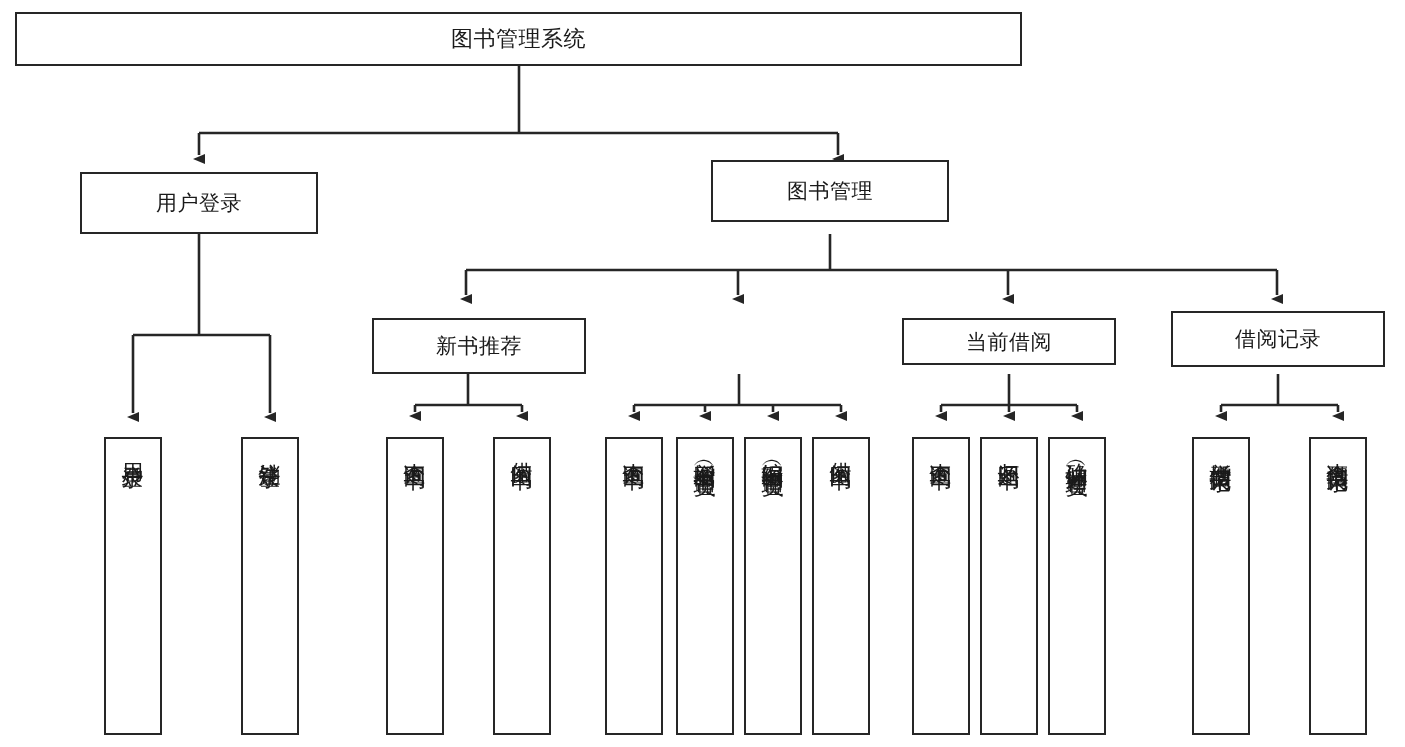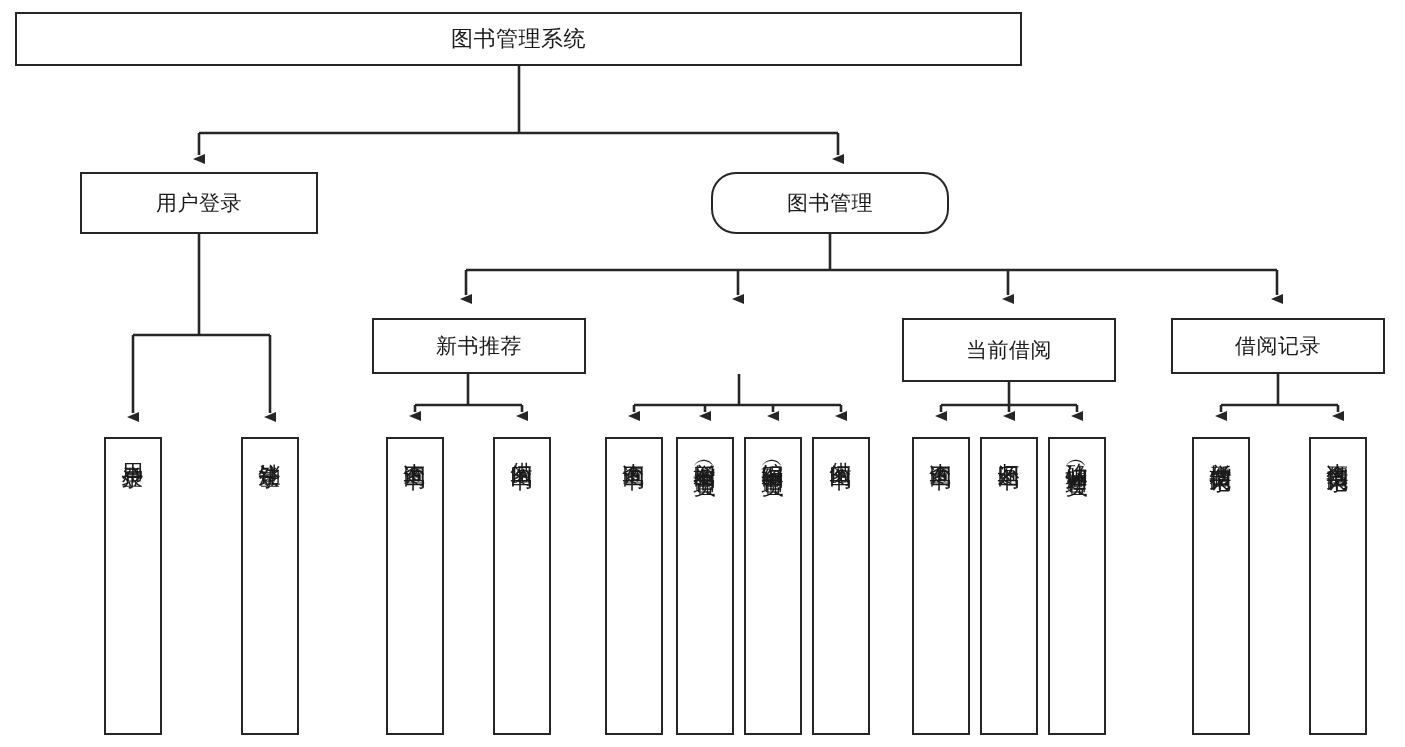--- a/index.html
+++ b/index.html
@@ -125,34 +125,34 @@
   </svg>
 
   <div class="node horiz root" style="left:15px; top:12px; width:1007px; height:54px;">
     <span class="label">图书管理系统</span>
   </div>
 
   <div class="node horiz" style="left:80px; top:172px; width:238px; height:62px;">
     <span class="label">用户登录</span>
   </div>
 
-  <div class="node horiz" style="left:711px; top:172px; width:238px; height:62px;border-radius:25px;">
+  <div class="node horiz" style="left:711px; top:160px; width:238px; height:62px;">
     <span class="label">图书管理</span>
   </div>
 
   <div class="node horiz" style="left:361px; top:318px; width:214px; height:56px;margin-left:11px;">
     <span class="label">新书推荐</span>
   </div>
 
 
-  <div class="node horiz" style="left:902px; top:318px; width:214px; height:64px;">
+  <div class="node horiz" style="left:902px; top:318px; width:214px; height:47px;">
     <span class="label">当前借阅</span>
   </div>
 
-  <div class="node horiz" style="left:1171px; top:318px; width:214px; height:56px;">
+  <div class="node horiz" style="left:1171px; top:311px; width:214px; height:56px;">
     <span class="label">借阅记录</span>
   </div>
 
   <div class="node vert" style="left:104px; top:437px; width:58px; height:298px;">
     <span class="label">用户登录</span>
   </div>
 
   <div class="node vert" style="left:241px; top:437px; width:58px; height:298px;">
     <span class="label">注销登录</span>
   </div>

